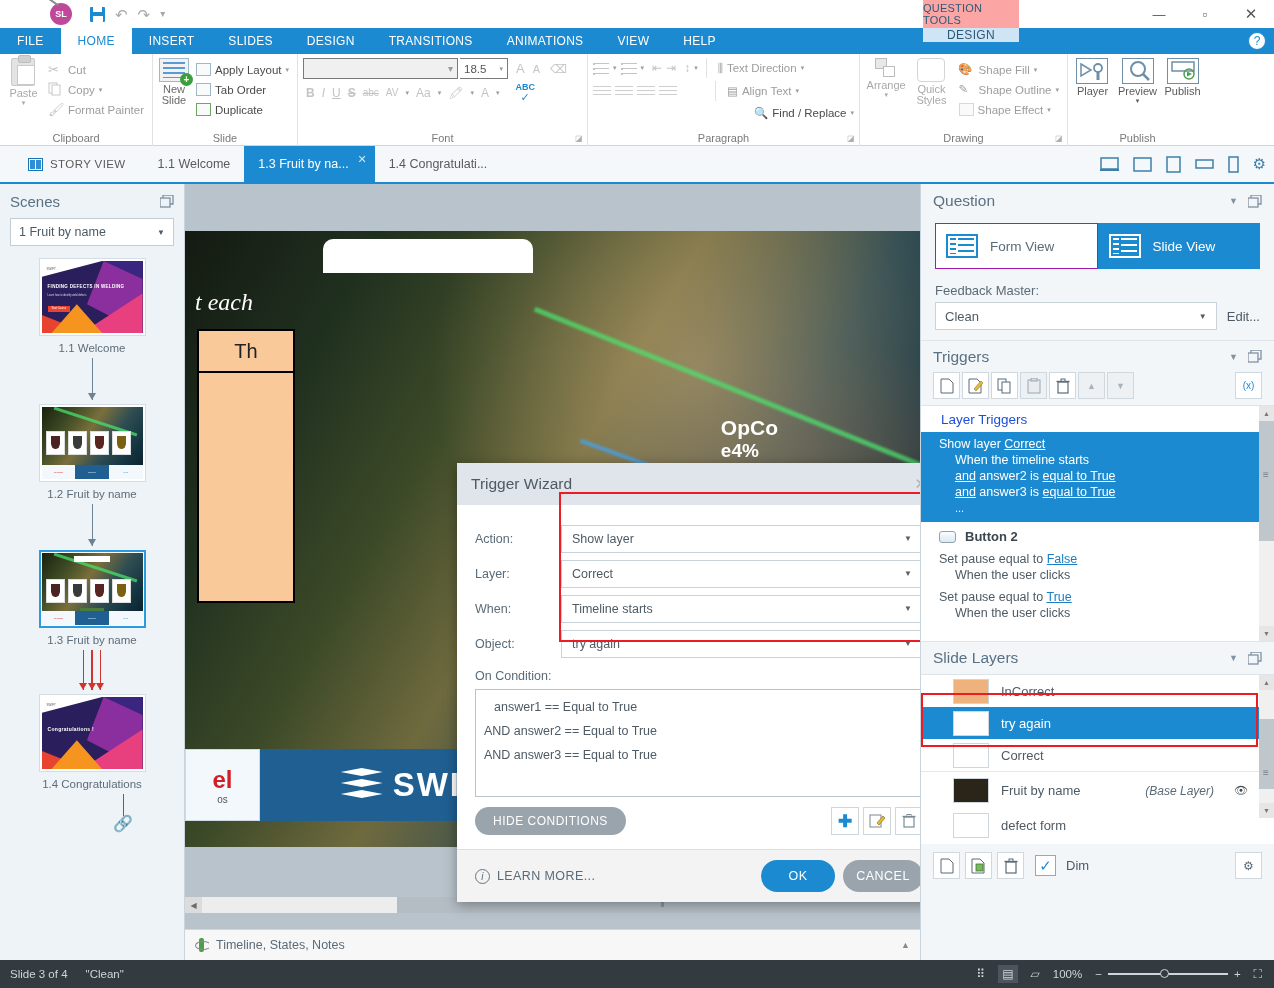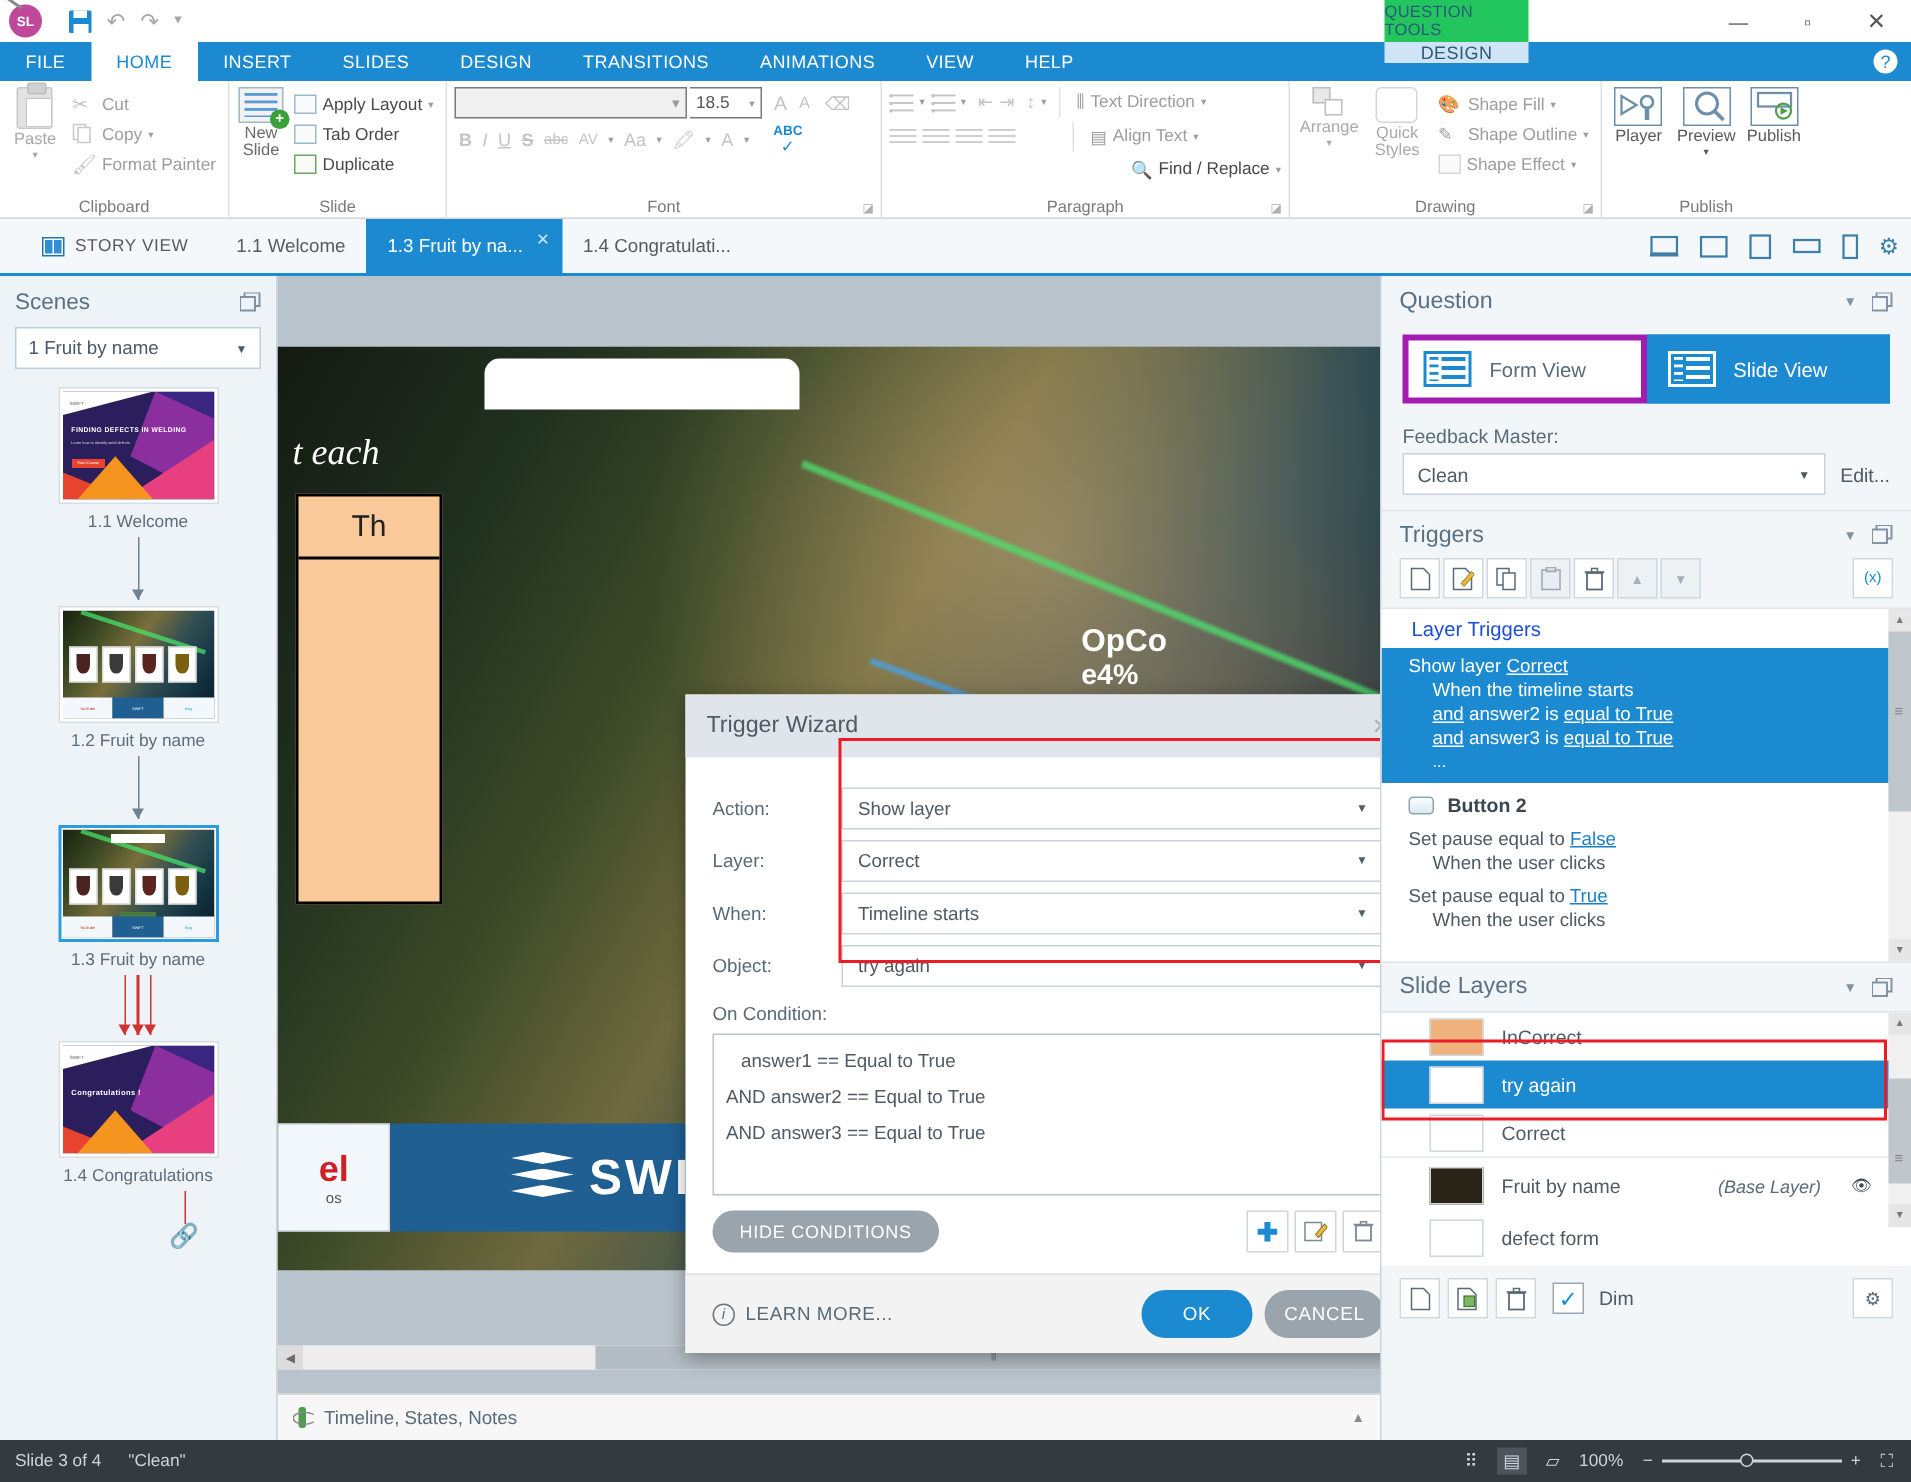--- a/index.html
+++ b/index.html
@@ -6,31 +6,31 @@
   html, body { margin:0; padding:0; }
   body {
     width:1274px; height:988px; overflow:hidden;
     font-family:"Liberation Sans", sans-serif;
     font-size:12px; color:#404040; background:#fff;
     position:relative;
   }
   .app { width:1274px; height:988px; position:relative; display:flex; flex-direction:column; }
 
   
-  .titlebar { height:28px; background:#ffffff; display:flex; align-items:center; position:relative; flex:none; }
+  .titlebar { height:28px; background:#ffffff; display:flex; align-items:center; position:relative; flex:none;margin-left:44px; }
   .sl-logo { width:22px; height:22px; border-radius:50%; background:#c0489b; margin-left:6px; position:relative;
              display:flex; align-items:center; justify-content:center; color:#fff; font-size:9px; font-weight:bold; }
   .sl-logo::before { content:""; position:absolute; left:-6px; top:-3px; width:16px; height:1.5px; background:#888; transform:rotate(35deg); }
   .qat { display:flex; align-items:center; gap:10px; margin-left:18px; }
   .qat-save { width:15px; height:15px; background:#1c8ad1; position:relative; border-radius:1px; }
   .qat-save::before { content:""; position:absolute; left:3px; top:0; width:9px; height:5px; background:#fff; }
   .qat-save::after { content:""; position:absolute; left:2.5px; bottom:0; width:10px; height:6px; background:#fff; }
   .qat-ico { color:#a8a8a8; font-size:15px; line-height:1; }
   .title-text { position:absolute; left:0; right:0; text-align:center; font-size:12.5px; color:#6e6e6e; pointer-events:none; }
-  .qtools { position:absolute; right:255px; top:0; height:28px; background:#22c55e; color:#2b5a78;
+  .qtools { position:absolute; right:255px; top:0; height:28px; background:#fca5a5; color:#2b5a78;
             font-size:11px; display:flex; align-items:center; justify-content:center; width:96px; letter-spacing:.2px; }
   .wincontrols { position:absolute; right:0; top:0; display:flex; height:28px; }
   .wincontrols div { width:46px; display:flex; align-items:center; justify-content:center; color:#555; font-size:13px; }
   .wincontrols div:last-child { font-size:15px; }
 
   
   .ribtabs { height:26px; background:#1c8ad1; display:flex; align-items:stretch; position:relative; flex:none; }
   .ribtab { padding:0 17px; display:flex; align-items:center; color:#fff; font-size:12px; letter-spacing:.3px; }
   .ribtab.file { background:#1c8ad1; font-weight:normal; }
   .ribtab.active { background:#fff; color:#1c8ad1; }
@@ -223,21 +223,21 @@
   .btn-ok { background:#1c8ad1; color:#fff; border-radius:16px; width:74px; height:32px; display:flex; align-items:center;
             justify-content:center; font-size:12.5px; letter-spacing:.5px; }
   .btn-cancel { background:#9aa4ad; color:#fff; border-radius:16px; width:80px; height:32px; display:flex; align-items:center;
                 justify-content:center; font-size:12.5px; letter-spacing:.5px; }
 
   
   .right { width:354px; background:#f2f6f9; border-left:1px solid #c9d4dc; display:flex; flex-direction:column; }
   .rp-head { height:34px; display:flex; align-items:center; justify-content:space-between; padding:0 12px; font-size:15.5px; color:#5a7184; }
   .rp-head .ic { display:flex; gap:10px; align-items:center; color:#8093a3; font-size:11px; }
   .viewtoggle { display:flex; margin:5px 14px 0 14px; height:46px; }
-  .vbtn { flex:1; border:4px solid #a21caf; background:#fff; display:flex; align-items:center; gap:12px; padding-left:10px; font-size:13.5px; color:#5a6b78; }
+  .vbtn { flex:1; border:1px solid #a21caf; background:#fff; display:flex; align-items:center; gap:12px; padding-left:10px; font-size:13.5px; color:#5a6b78; }
   .vbtn.active { background:#1c8ad1; color:#fff; border-color:#1c8ad1; }
   .formico { width:32px; height:24px; border:2px solid #1c8ad1; display:flex; gap:2px; padding:2px; }
   .formico .c1 { width:6px; background:linear-gradient(#1c8ad1 2px,transparent 2px) 0 0/100% 5px; }
   .formico .c2 { flex:1; background:linear-gradient(#1c8ad1 2.5px,transparent 2.5px) 0 0/100% 6px; }
   .vbtn.active .formico { border-color:#fff; }
   .vbtn.active .formico .c1 { background:linear-gradient(#fff 2px,transparent 2px) 0 0/100% 5px; }
   .vbtn.active .formico .c2 { background:linear-gradient(#fff 2.5px,transparent 2.5px) 0 0/100% 6px; }
   .fb-label { padding:14px 14px 4px 14px; font-size:13px; color:#5a6b78; }
   .fb-row { display:flex; align-items:center; gap:10px; padding:0 14px 10px 14px; }
   .fb-select { flex:1; height:28px; border:1px solid #c8d2d9; background:#fff; display:flex; align-items:center;

